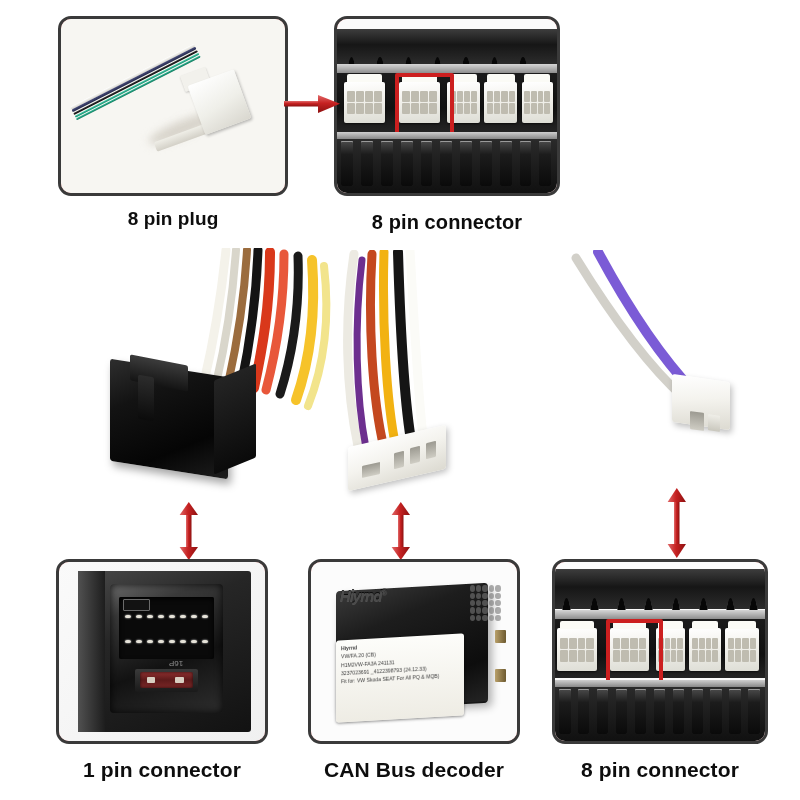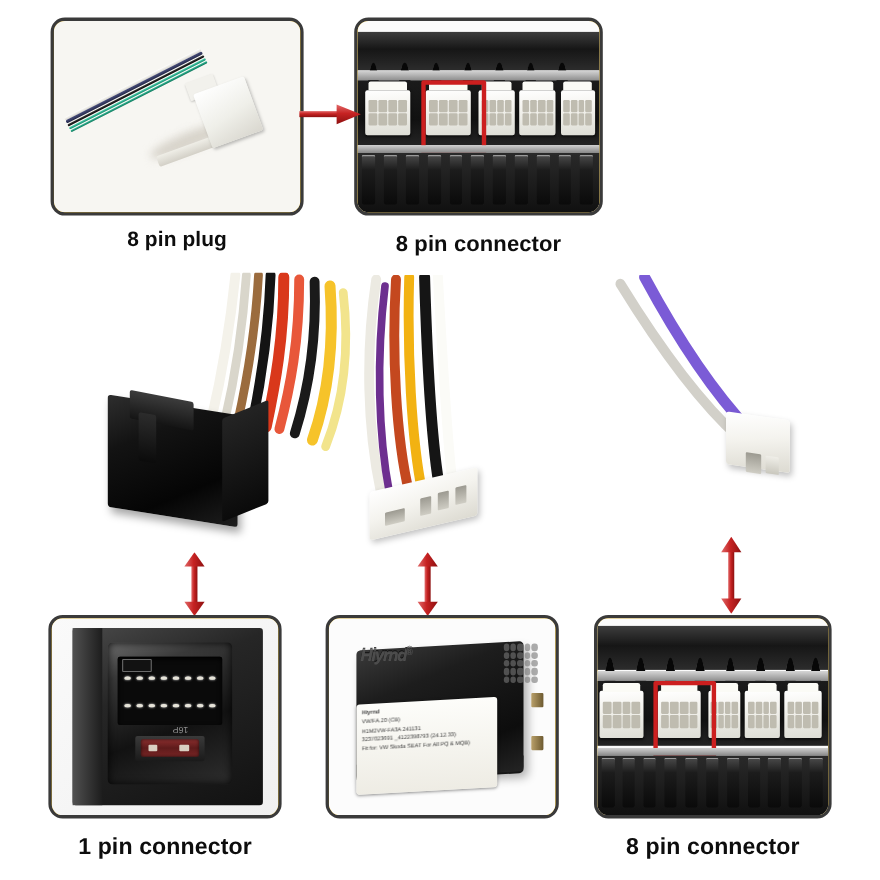--- a/index.html
+++ b/index.html
@@ -3,28 +3,28 @@
 <meta charset="utf-8">
 <style>
   html,body{margin:0;padding:0;}
   body{
     width:800px;height:800px;
     background:#ffffff;
     font-family:"Liberation Sans", sans-serif;
     overflow:hidden;
     position:relative;
   }
-  #stage{position:absolute;left:0;top:0;width:636px;height:800px;}
+  #stage{position:absolute;left:12px;top:0;width:636px;height:800px;}
 
   
   .photo-box{
     position:absolute;
     border:3px solid #3a3a3a;
     border-radius:13px;
-    background:#eab308;
+    background:#fca5a5;
     overflow:hidden;
     box-sizing:border-box;
   }
   .photo-inner{position:absolute;left:0;top:0;width:100%;height:100%;}
 
   
   .caption{
     position:absolute;
     text-align:center;
     font-weight:bold;
@@ -479,20 +479,21 @@
 
       <div class="p5-label">
         <div>Hiyrnd</div>
         <div>VW/FA.20   (CB)</div>
         <div>H1M2VW-FA3A  241131</div>
         <div>3237023691 _4122398793  (24.12.33)</div>
         <div>Fit for: VW Skoda SEAT For All PQ &amp; MQB)</div>
       </div>
     </div>
   </div>
+  <div class="caption" style="left:286px;top:758px;width:232px;font-size:21px;">CAN Bus decoder</div>
 
   <div class="photo-box" style="left:540px;top:559px;width:216px;height:185px;">
     <div class="photo-inner hu">
       <div class="hu-top" style="top:4%;height:22%;"></div>
       <div class="hu-hole" style="left:3%;top:20%;"></div>
       <div class="hu-hole" style="left:16%;top:20%;"></div>
       <div class="hu-hole" style="left:29%;top:20%;"></div>
       <div class="hu-hole" style="left:42%;top:20%;"></div>
       <div class="hu-hole" style="left:55%;top:20%;"></div>
       <div class="hu-hole" style="left:68%;top:20%;"></div>

